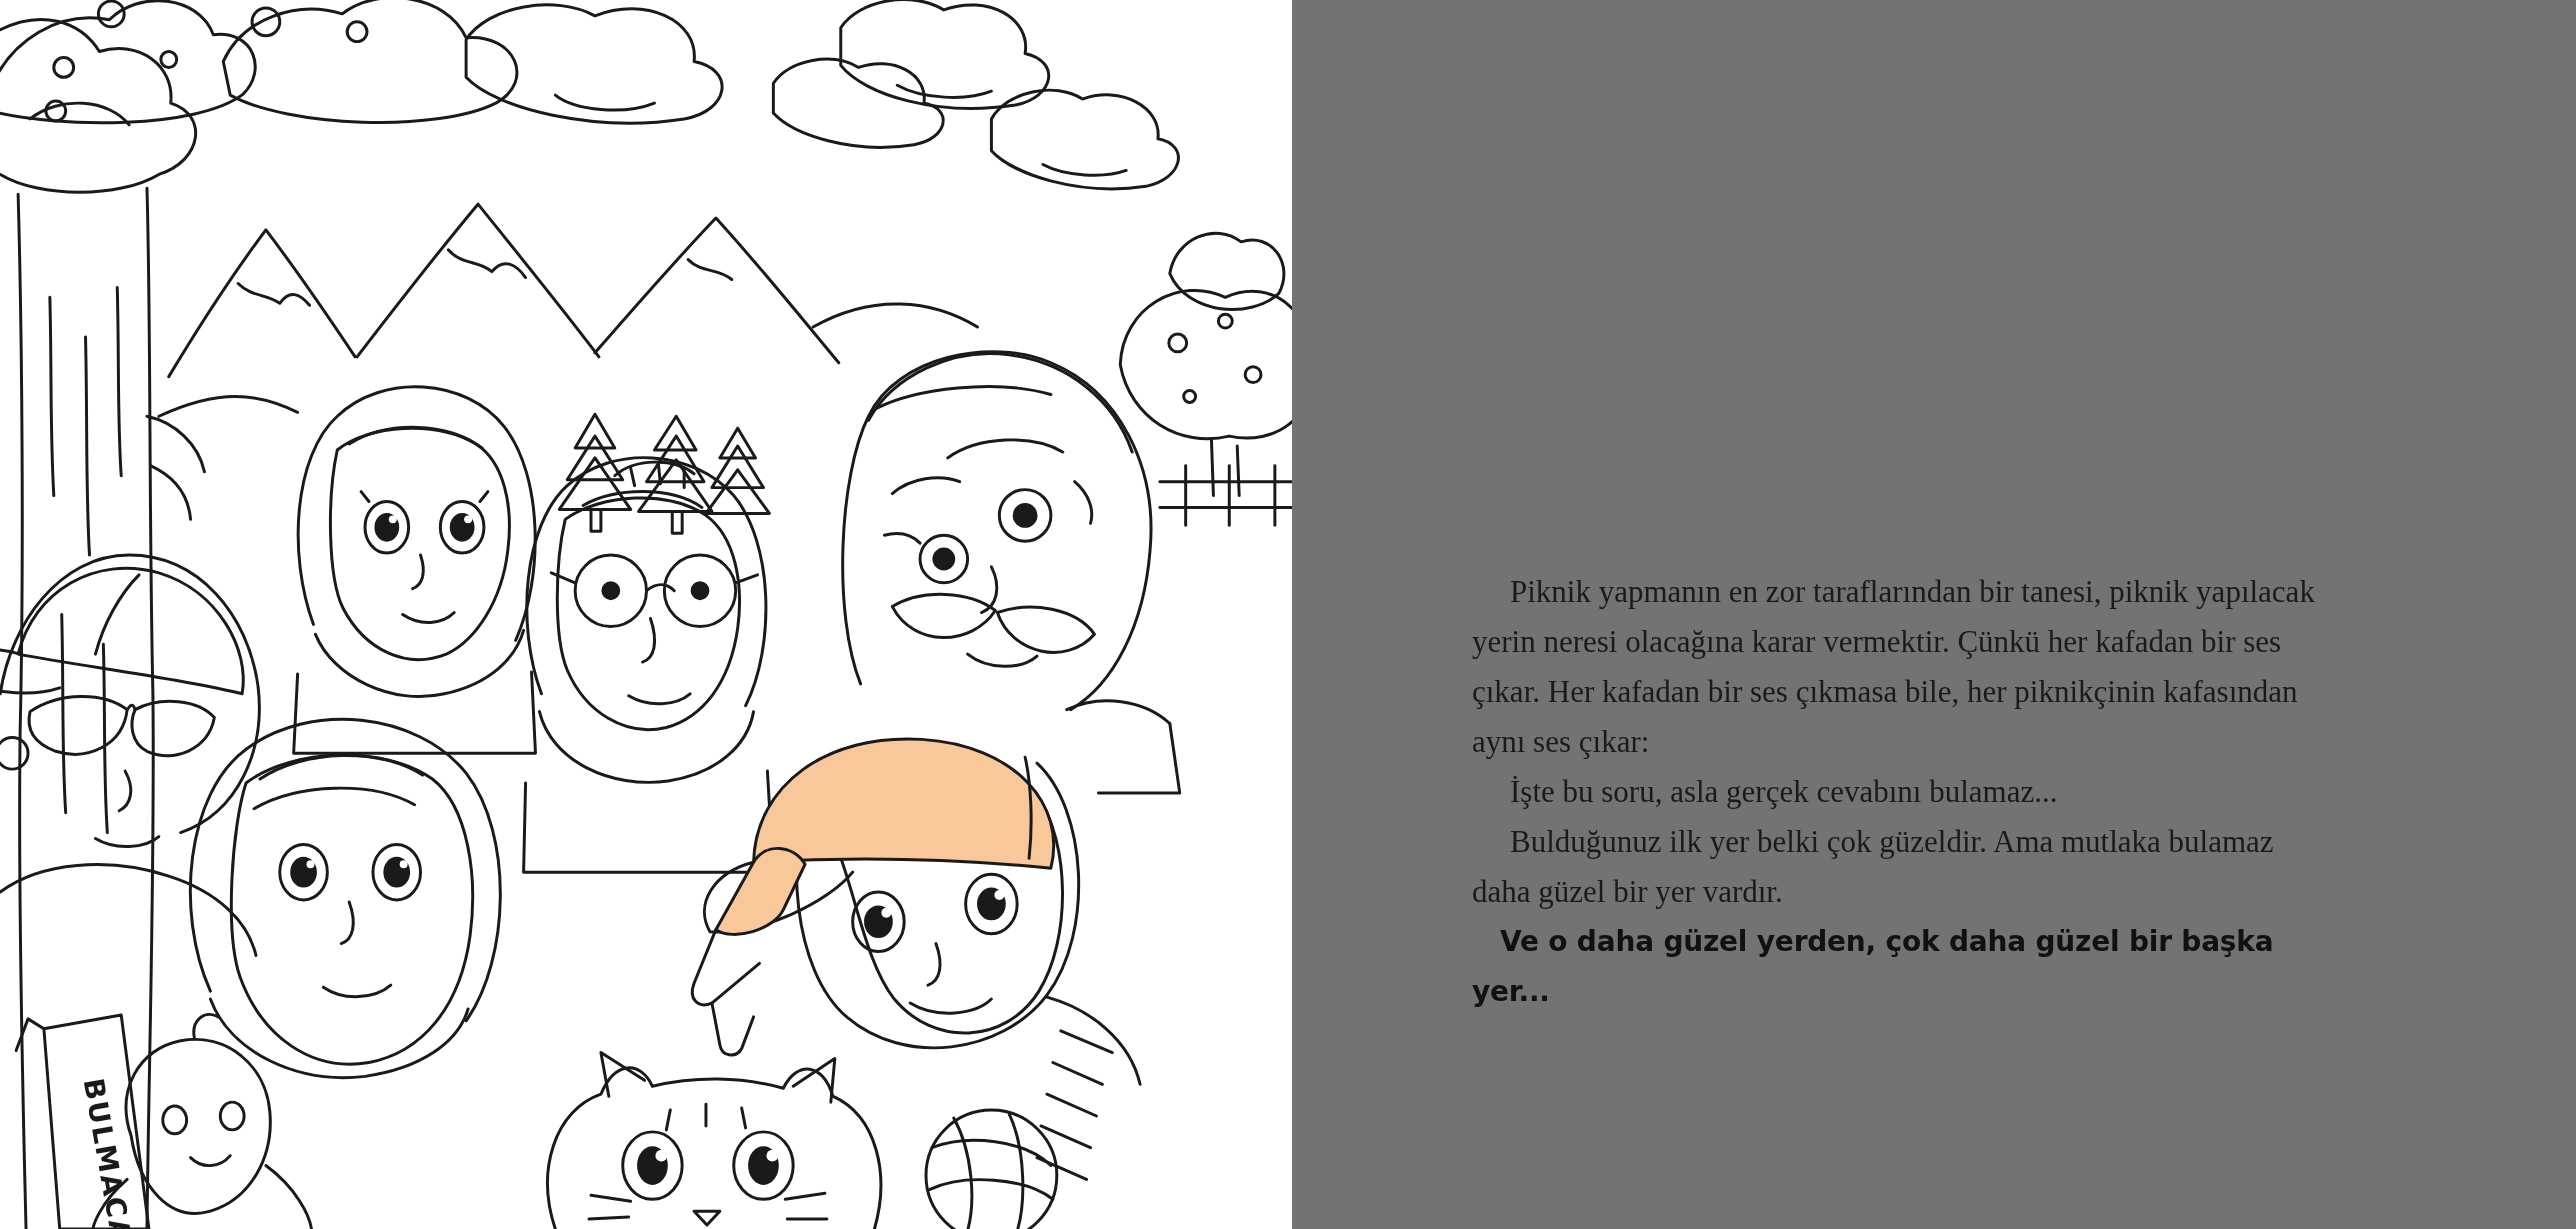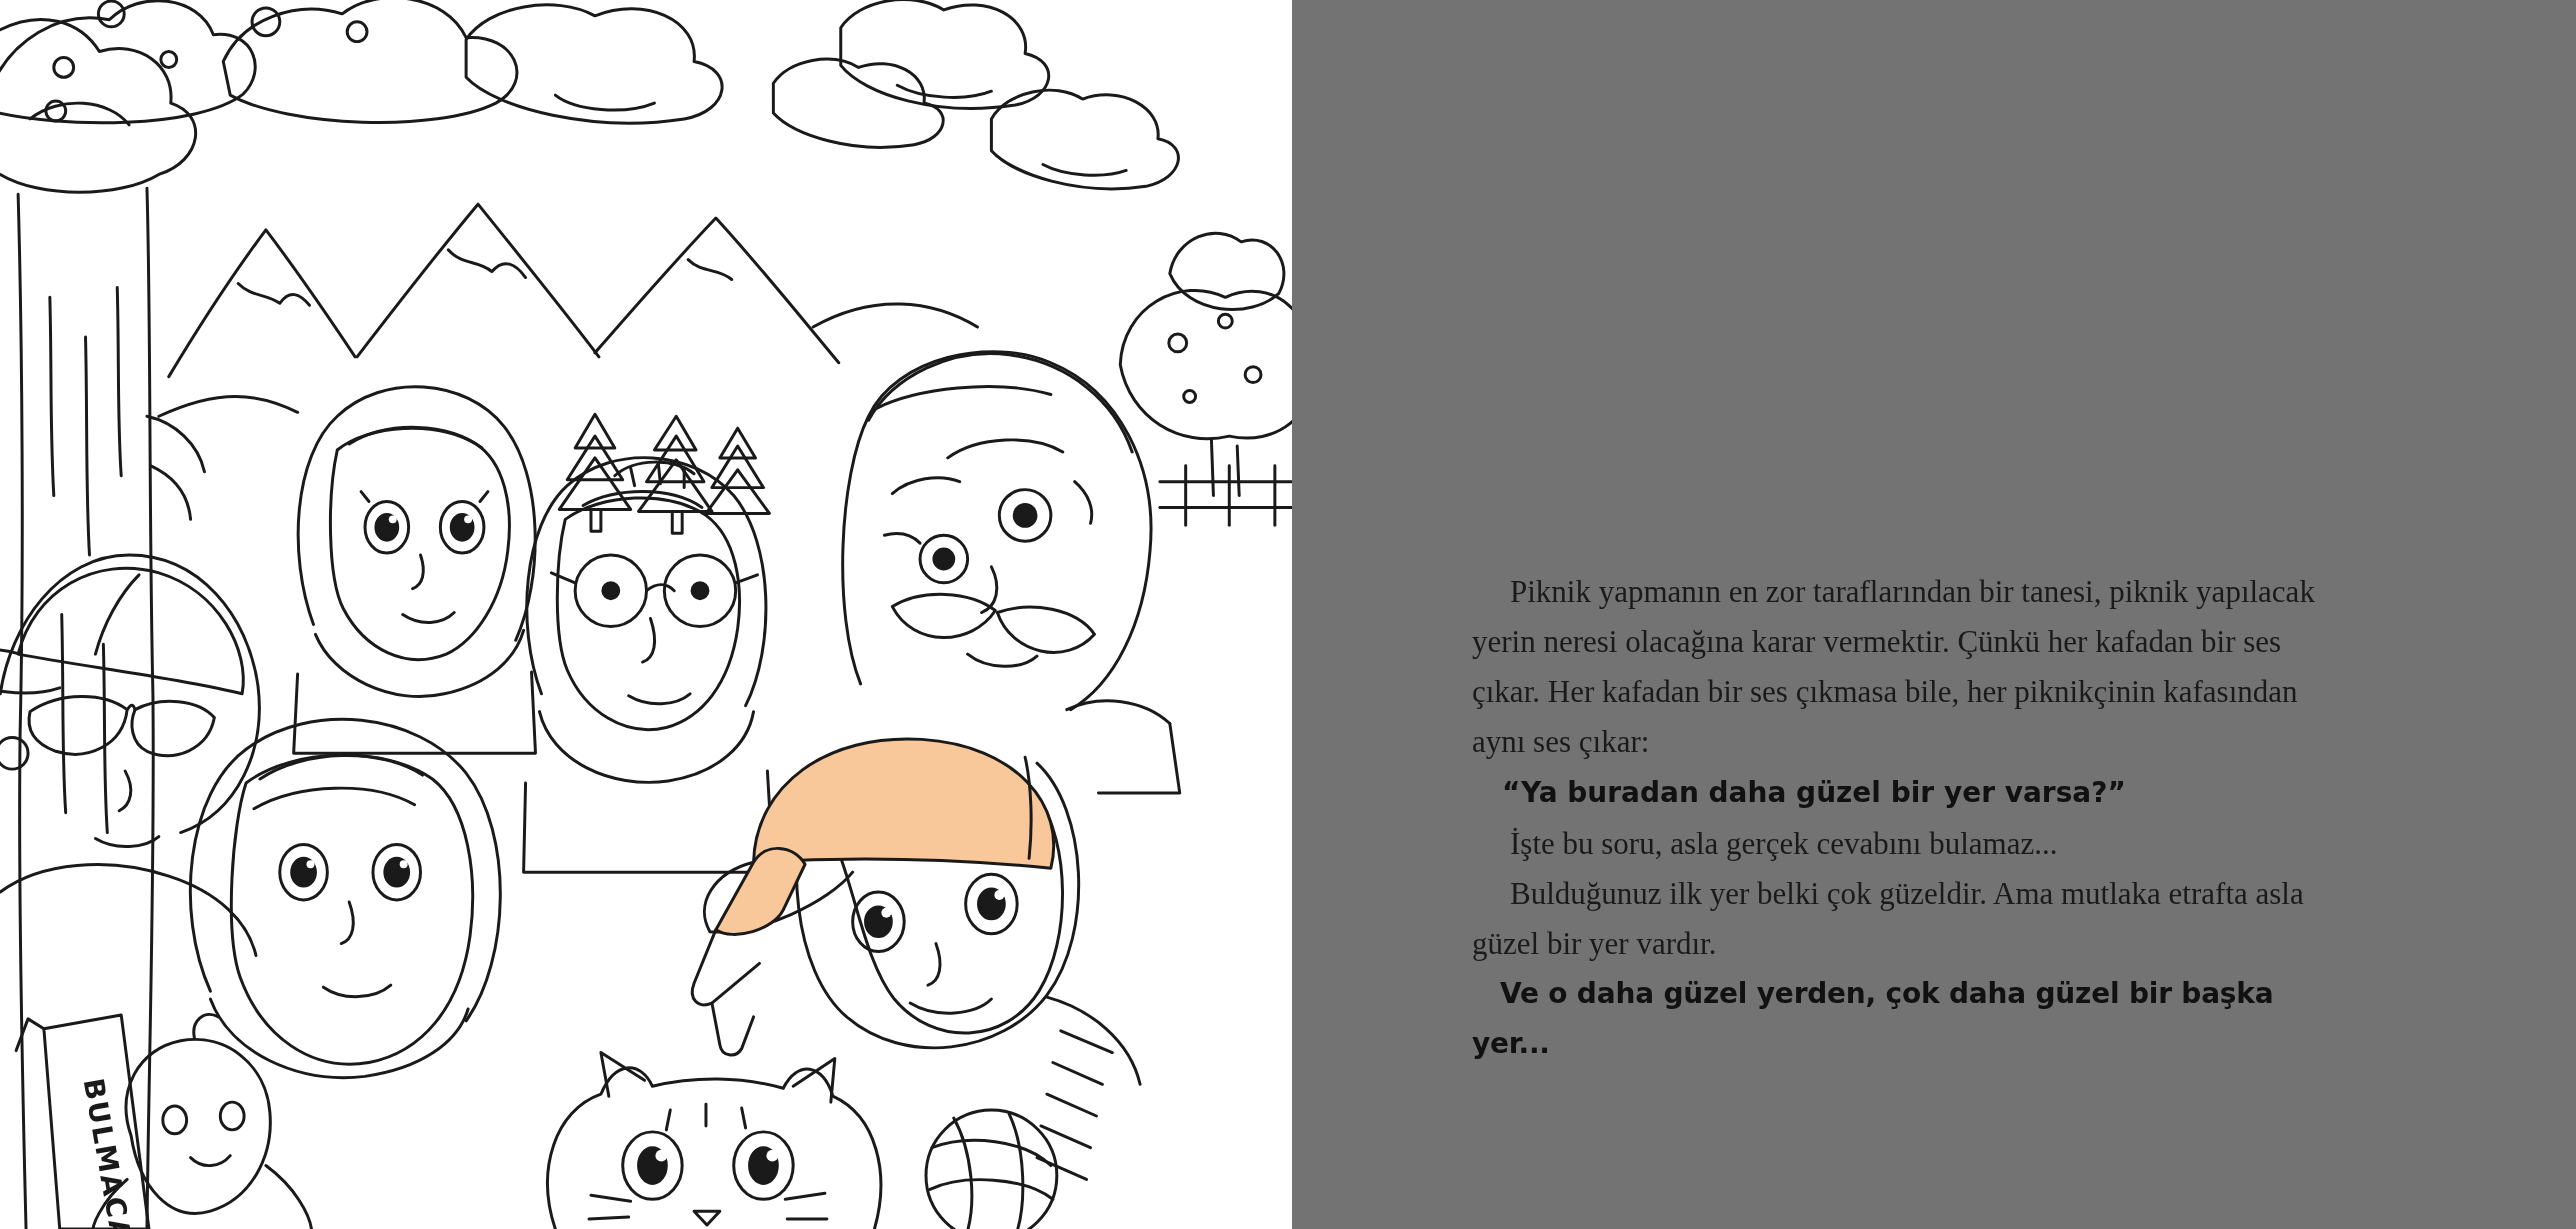--- a/index.html
+++ b/index.html
@@ -367,21 +367,20 @@
           <path d="M 44 1038 L 28 1028 L 16 1060"></path>
         </g>
       </g>
       <text x="84" y="1090" transform="rotate(80 84 1090)" font-family="DejaVu Sans, sans-serif" font-size="28" font-weight="bold" fill="#1a1a1a" letter-spacing="2">BULMACA</text>
     </svg>
   </div>
 
   <div class="text-panel">
     <div class="text-block">
       <p class="para">Piknik yapmanın en zor taraflarından bir tanesi, piknik yapılacak yerin neresi olacağına karar vermektir. Çünkü her kafadan bir ses çıkar. Her kafadan bir ses çıkmasa bile, her piknikçinin kafasından aynı ses çıkar:</p>
-      <p class="quote">“Ya buradan daha güzel bir yer varsa?”</p>
       <p class="para">İşte bu soru, asla gerçek cevabını bulamaz...</p>
-      <p class="para">Bulduğunuz ilk yer belki çok güzeldir. Ama mutlaka etrafta asla güzel bir yer vardır.</p>
+      <p class="para">Bulduğunuz ilk yer belki çok güzeldir. Ama mutlaka bulamaz daha güzel bir yer vardır.</p>
       <p class="para-bold tight">Ve o daha güzel yerden, çok daha güzel bir başka yer...</p>
     </div>
   </div>
 
 </div>
 
 
 </body></html>

